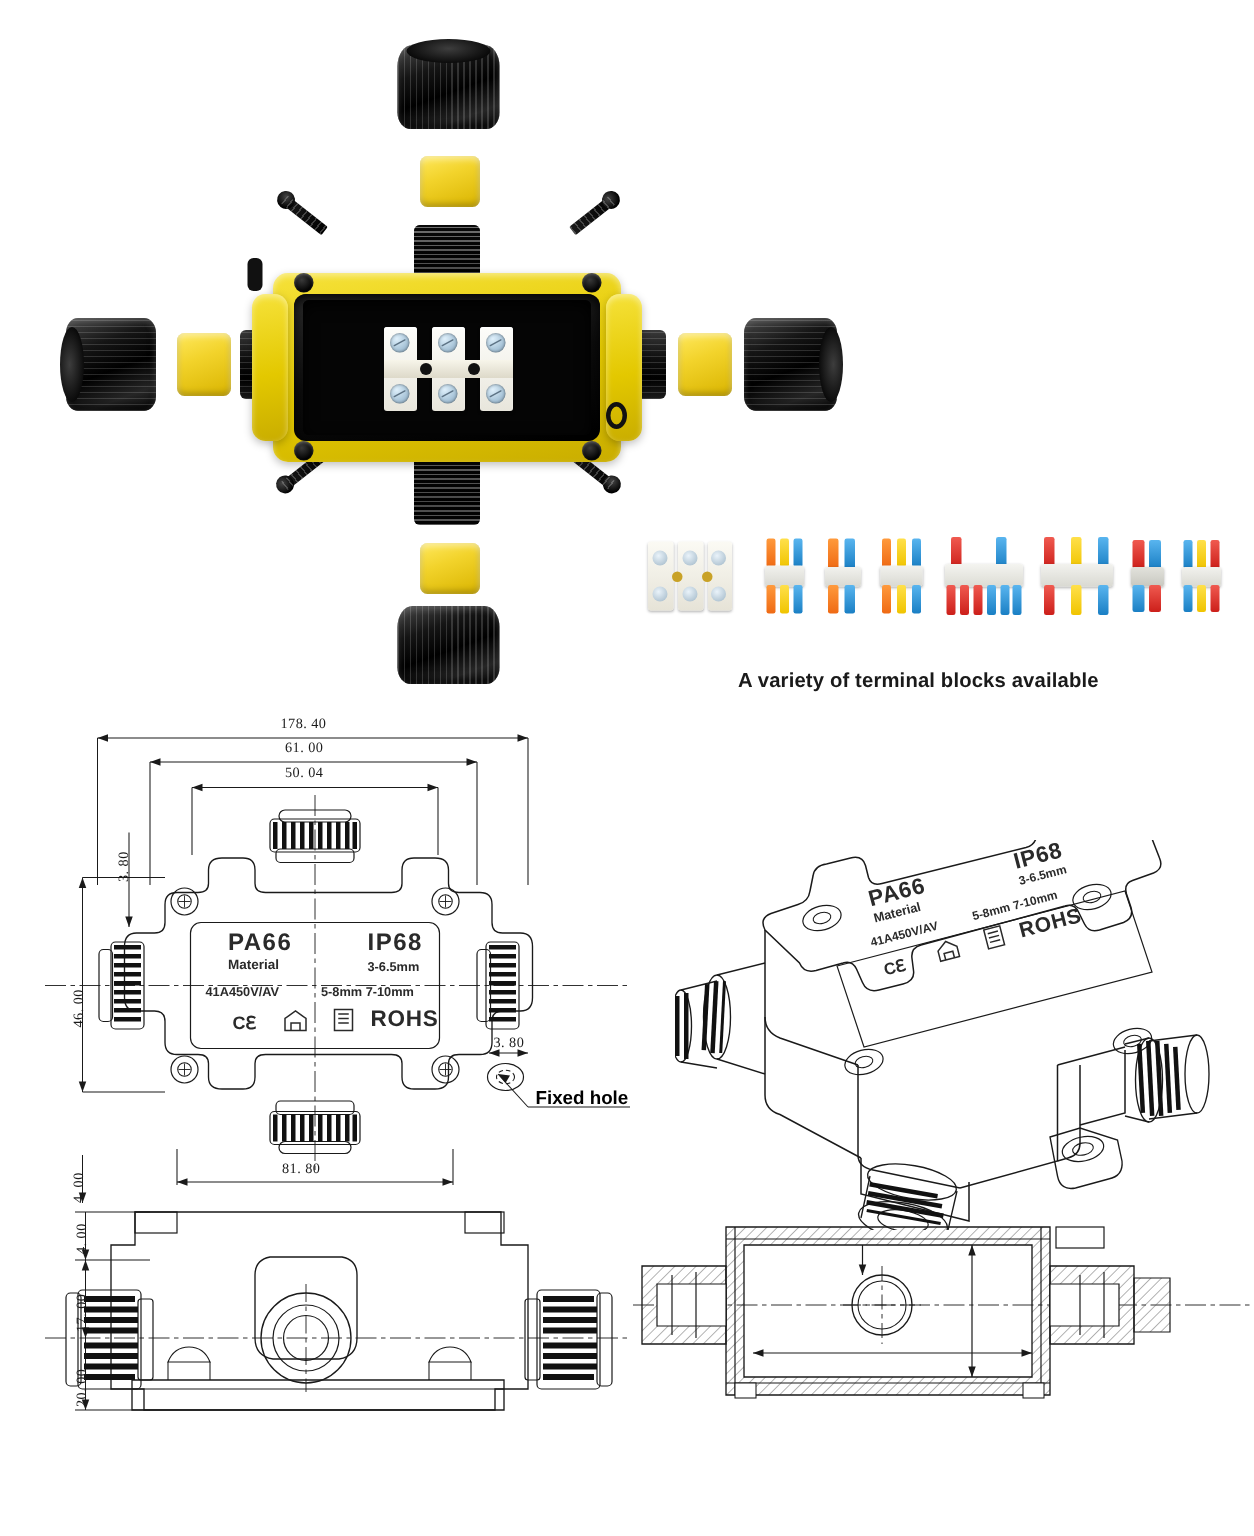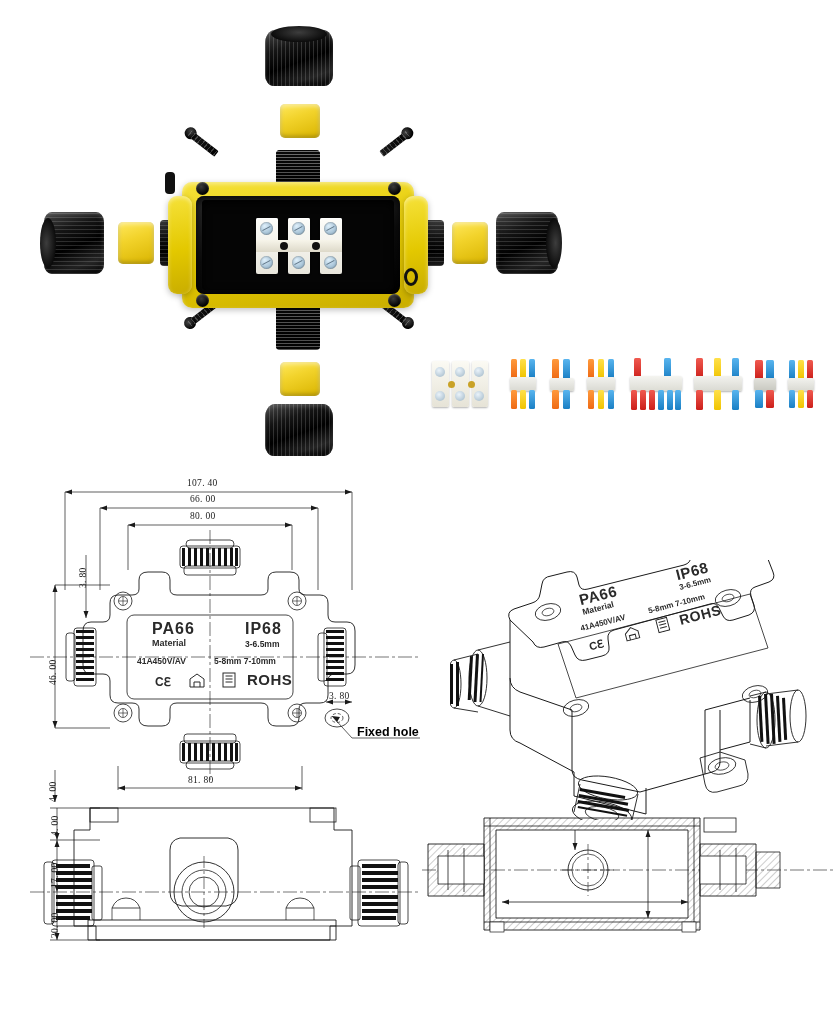--- a/index.html
+++ b/index.html
@@ -324,20 +324,21 @@
         <div class="lever blue" style="left:1px; top:0; width:6px; height:19px;"></div>
         <div class="lever yellow" style="left:10px; top:0; width:6px; height:19px;"></div>
         <div class="lever red" style="left:19px; top:0; width:6px; height:19px;"></div>
         <div class="tb-body" style="position:absolute; left:0; top:18px; width:26px; height:13px;"></div>
         <div class="lever blue" style="left:1px; top:30px; width:6px; height:18px;"></div>
         <div class="lever yellow" style="left:10px; top:30px; width:6px; height:18px;"></div>
         <div class="lever red" style="left:19px; top:30px; width:6px; height:18px;"></div>
       </div>
     </div>
 
+    <div class="caption" style="left:492px; top:446px;">A variety of terminal blocks available</div>
   </div>
 
   <div class="draw-section">
 
     <div class="abs" style="left:0; top:0; width:450px; height:340px;">
       <svg width="450" height="340" viewBox="0 0 450 340">
         <g stroke="#1a1a1a" fill="none" stroke-width="0.7">
 
           <line x1="65" y1="22" x2="65" y2="120"></line>
           <line x1="352" y1="22" x2="352" y2="120"></line>
@@ -473,23 +474,23 @@
           <rect x="326" y="172" width="18" height="3"></rect>
             <rect x="326" y="178" width="18" height="3"></rect>
           <rect x="326" y="184" width="18" height="3"></rect>
             <rect x="326" y="190" width="18" height="3"></rect>
           <rect x="326" y="196" width="18" height="3"></rect>
             <rect x="326" y="202" width="18" height="3"></rect>
           <rect x="326" y="208" width="18" height="3"></rect>
         </g>
       </svg>
 
-      <div class="dim-text" style="left:187px; top:8px;">107. 40</div>
-      <div class="dim-text" style="left:190px; top:24px;">66. 00</div>
-      <div class="dim-text" style="left:190px; top:41px;">80. 00</div>
+      <div class="dim-text" style="left:187px; top:8px;">178. 40</div>
+      <div class="dim-text" style="left:190px; top:24px;">61. 00</div>
+      <div class="dim-text" style="left:190px; top:41px;">50. 04</div>
       <div class="dim-text vert" style="left:78px; top:118px;">3. 80</div>
       <div class="dim-text vert" style="left:48px; top:215px;">46. 00</div>
       <div class="dim-text" style="left:329px; top:221px;">3. 80</div>
       <div class="dim-text" style="left:188px; top:305px;">81. 80</div>
       <div class="dim-text vert" style="left:48px; top:332px;">4. 00</div>
       <div class="fixed-hole-lbl" style="left:357px; top:255px;">Fixed hole</div>
 
       <div class="lbl-text" style="left:152px; top:150px; font-size:16px; font-weight:bold; letter-spacing:1px;">PA66</div>
       <div class="lbl-text" style="left:152px; top:168px; font-size:9px; font-weight:bold;">Material</div>
       <div class="lbl-text" style="left:245px; top:150px; font-size:16px; font-weight:bold; letter-spacing:1px;">IP68</div>

